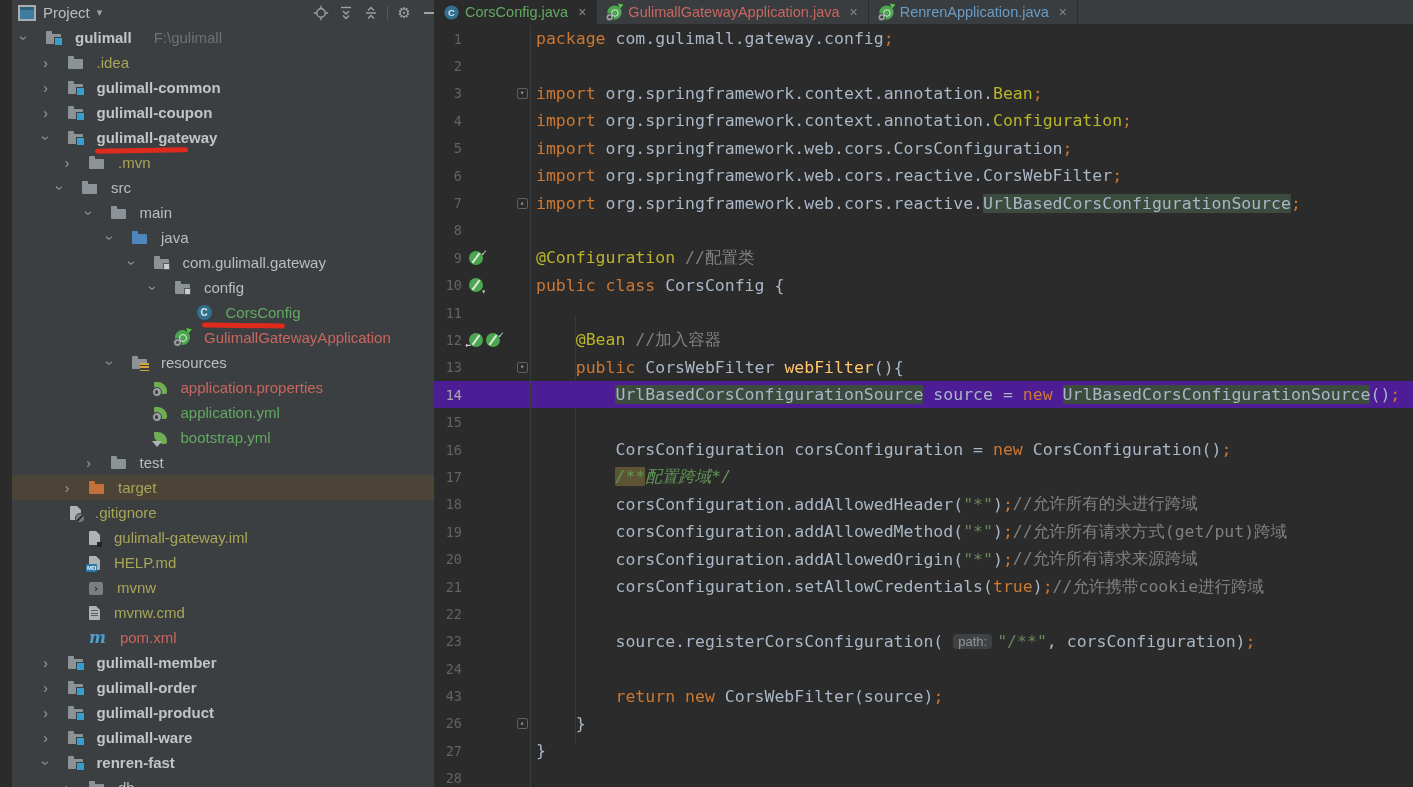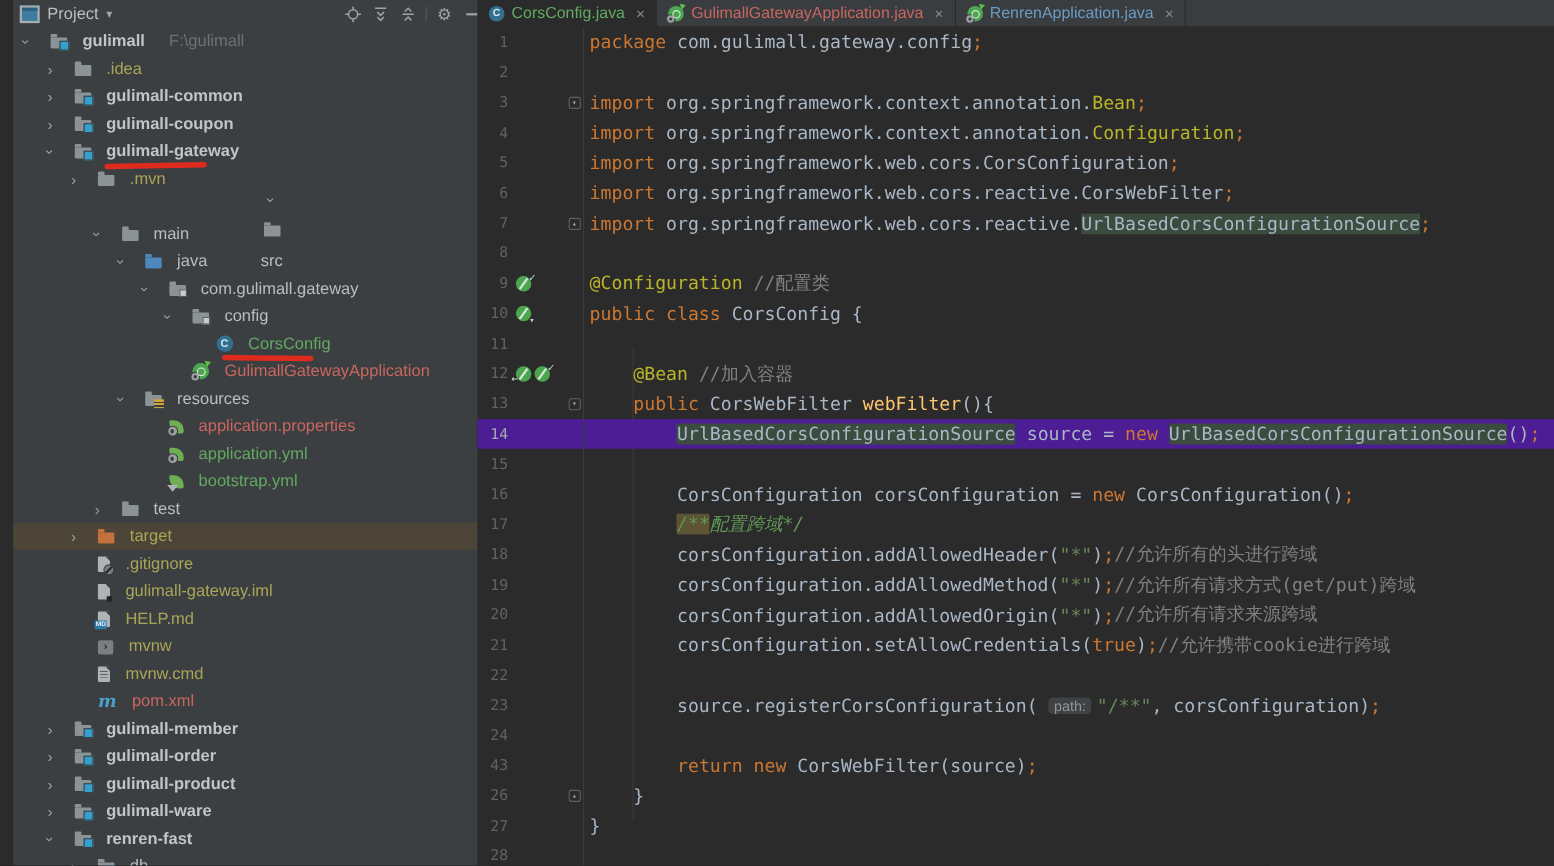--- a/index.html
+++ b/index.html
@@ -158,21 +158,21 @@
             <span class="bsq"></span>
           </span>
           <span class="tlabel b">gulimall-gateway</span>
           <span class="redmark" style="left: 83px; bottom: -3px; width: 93px; transform: rotate(-1deg); background: rgb(222, 43, 30);"></span>
         </div>
         <div class="trow" style="padding-left: 47px;">
           <span class="chv">›</span>
           <span class="icn if"></span>
           <span class="tlabel t-olive">.mvn</span>
         </div>
-        <div class="trow" style="padding-left: 40px; flex-direction: column;">
+        <div class="trow" style="padding-left: 40px;">
           <span class="chv exp">›</span>
           <span class="icn if"></span>
           <span class="tlabel">src</span>
         </div>
         <div class="trow" style="padding-left: 68.5px;">
           <span class="chv exp">›</span>
           <span class="icn if"></span>
           <span class="tlabel">main</span>
         </div>
         <div class="trow" style="padding-left: 90px;">
@@ -239,21 +239,21 @@
         <div class="trow" style="padding-left: 68.5px;">
           <span class="chv">›</span>
           <span class="icn if"></span>
           <span class="tlabel">test</span>
         </div>
         <div class="trow sel" style="padding-left: 47px;">
           <span class="chv">›</span>
           <span class="icn if orange"></span>
           <span class="tlabel t-olive">target</span>
         </div>
-        <div class="trow" style="padding-left: 47px;">
+        <div class="trow" style="padding-left: 28px;">
           <span class="chv"></span>
           <span class="icn ifile">
             <span class="oslash"></span>
           </span>
           <span class="tlabel t-olive">.gitignore</span>
         </div>
         <div class="trow" style="padding-left: 47px;">
           <span class="chv"></span>
           <span class="icn ifile">
             <span class="osq"></span>

